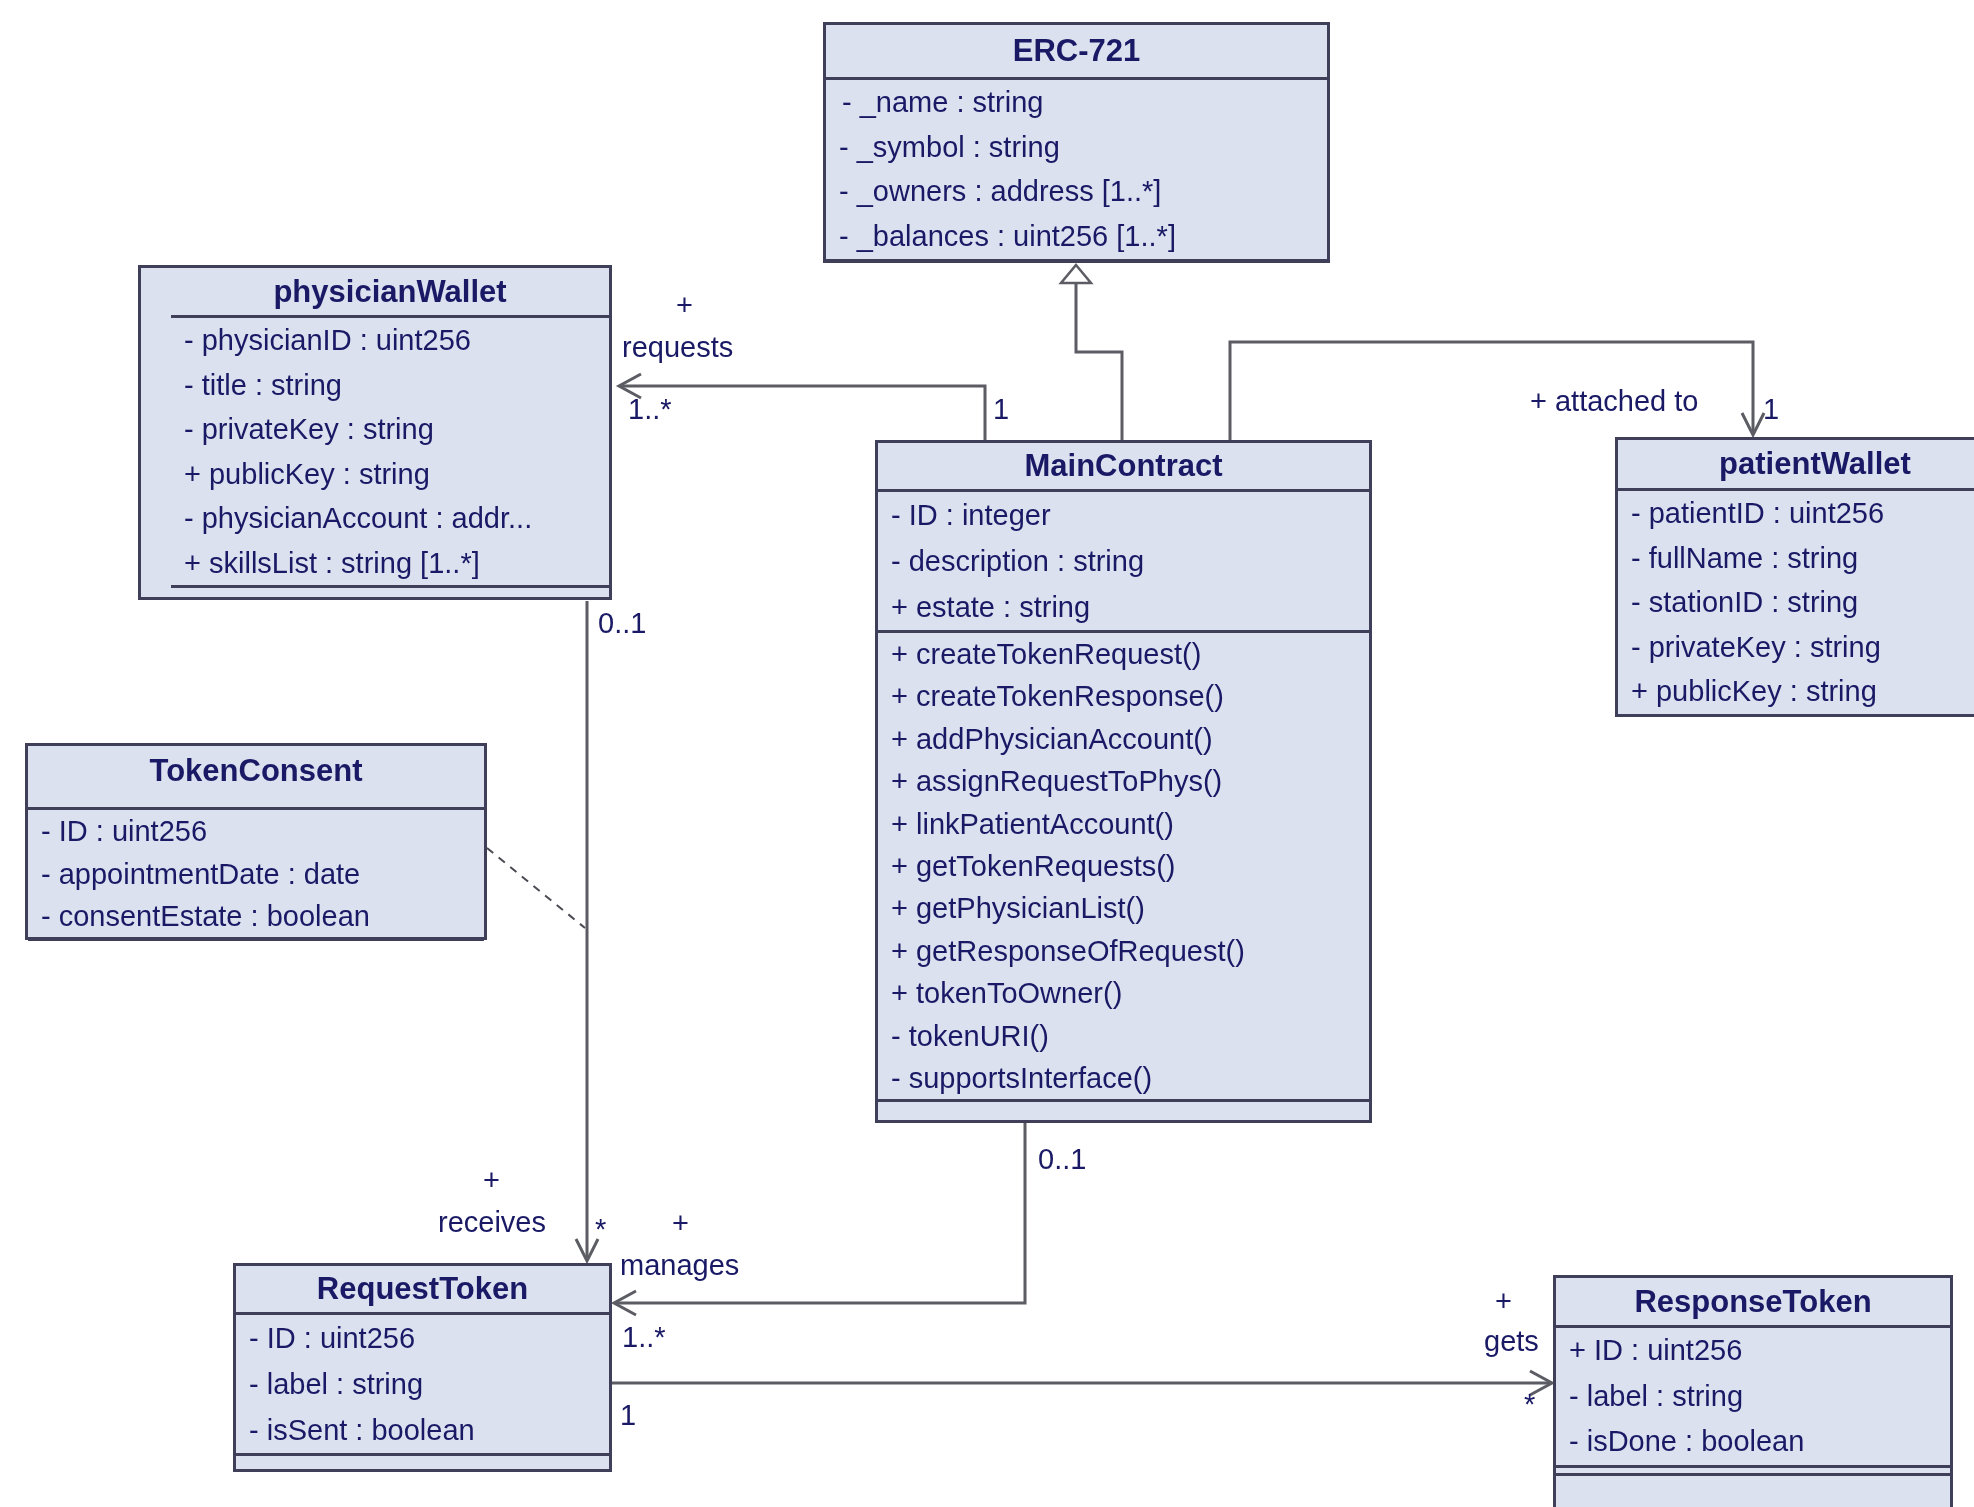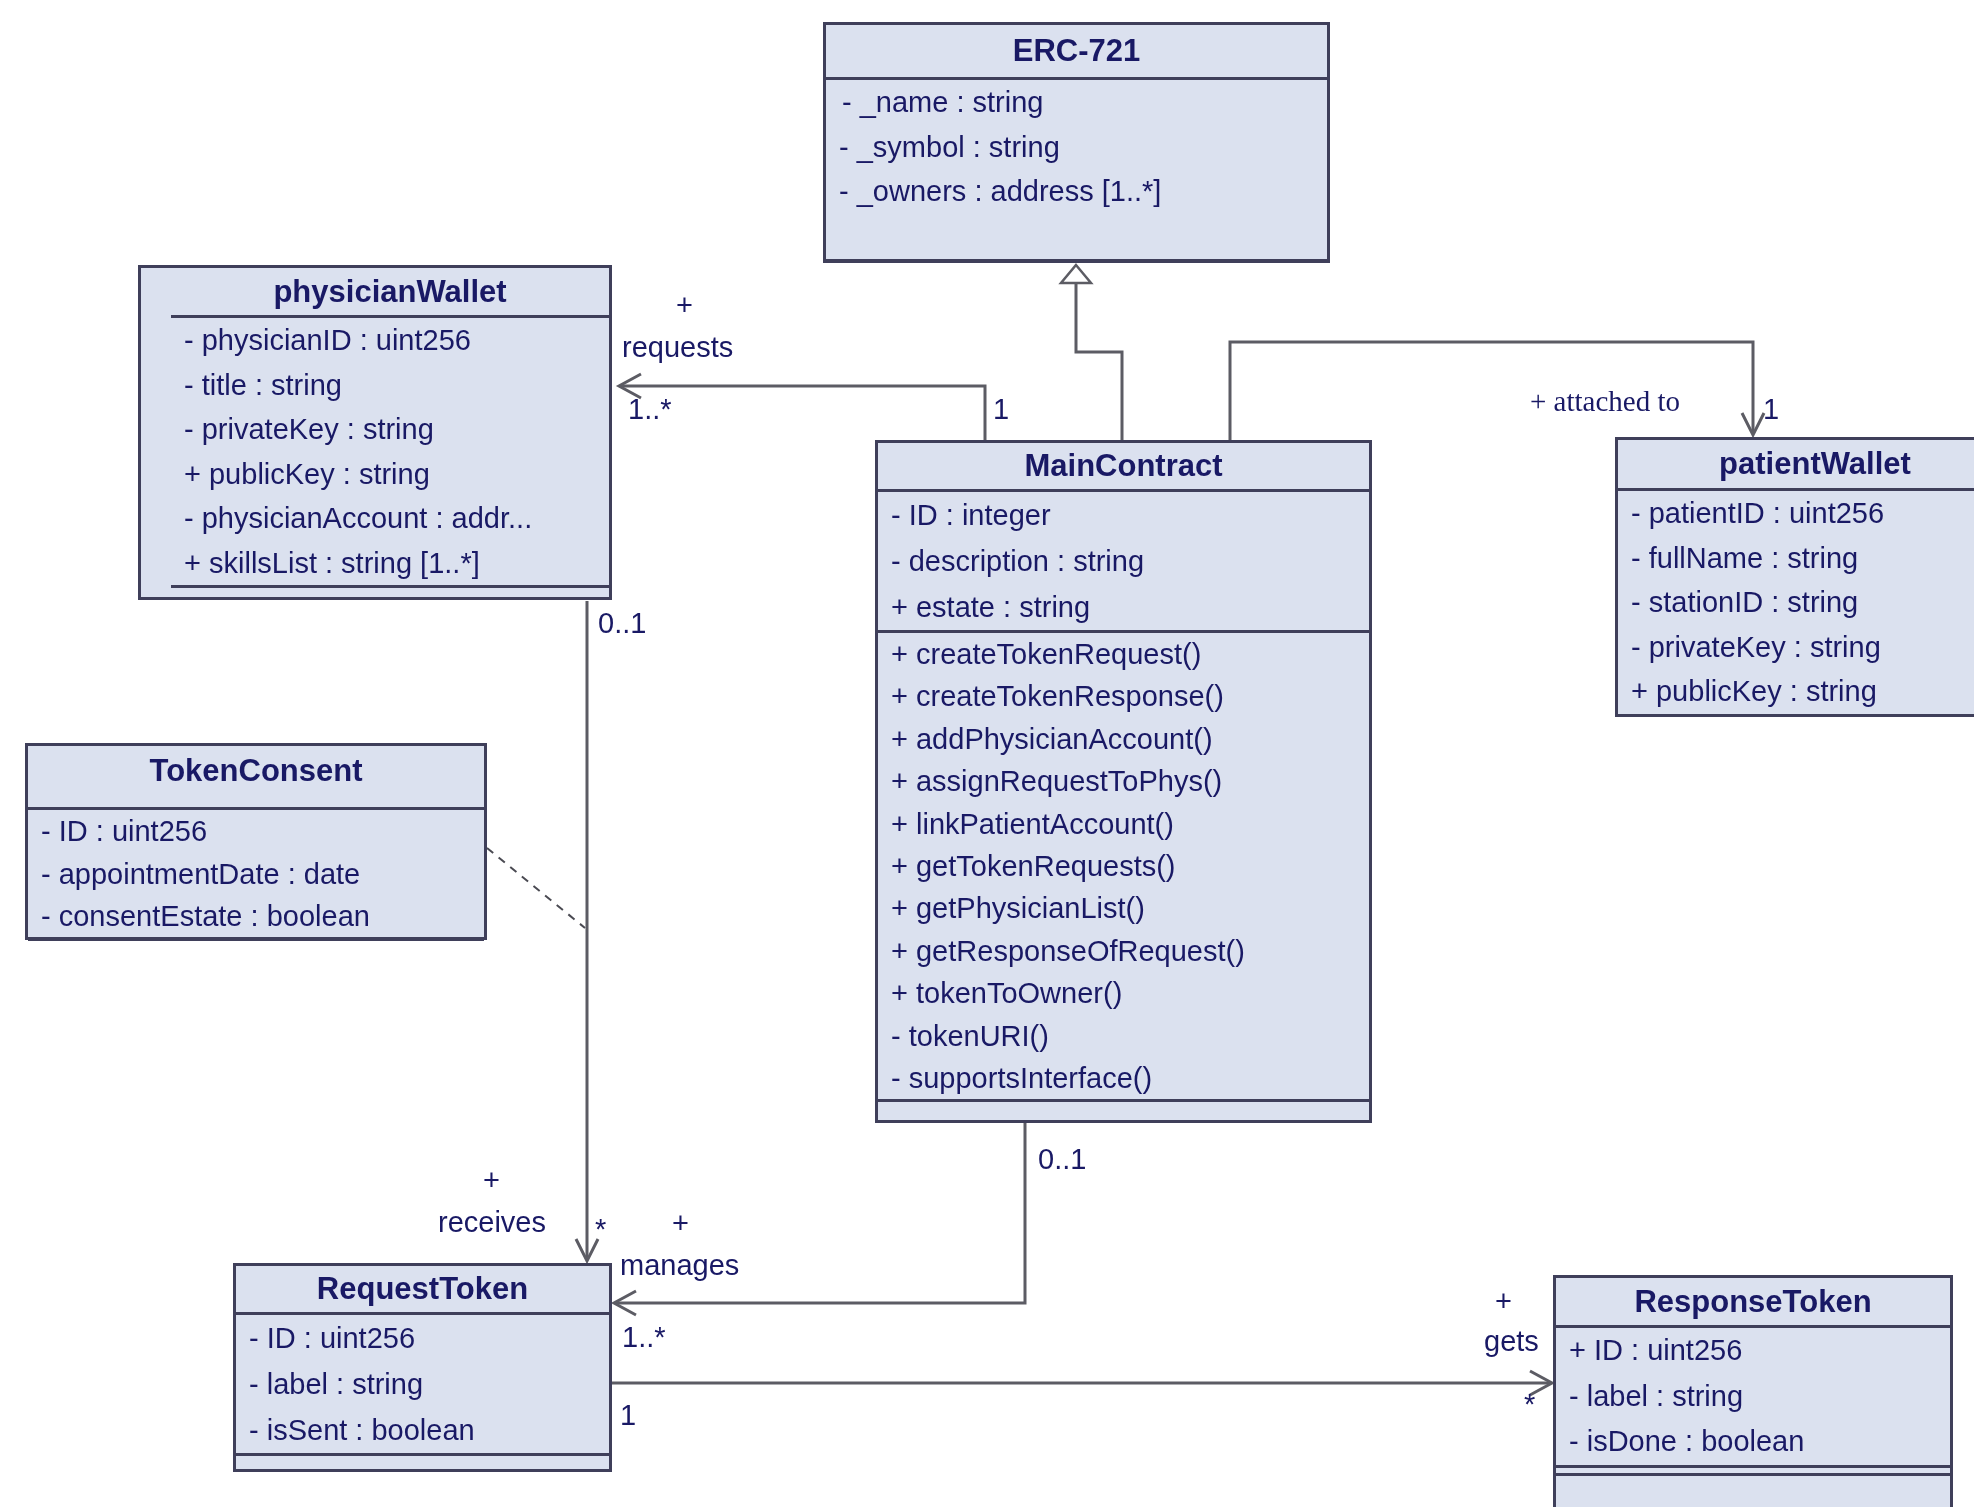--- a/index.html
+++ b/index.html
@@ -63,20 +63,21 @@
       <path d="M487 848 L585 928" stroke-dasharray="8 7"></path>
     </g>
   </svg>
 
   <div class="uml-class" style="left:823px;top:22px;width:507px;height:241px;border-bottom-width:4px;">
     <div class="title" style="height:55px;line-height:52px;">ERC-721</div>
     <div class="rows">
       <div class="row" style="line-height:44.7px;padding-left:16px;">- _name : string</div>
       <div class="row" style="line-height:44.7px;">- _symbol : string</div>
       <div class="row" style="line-height:44.7px;">- _owners : address [1..*]</div>
+      <div class="row" style="line-height:44.7px;">- _balances : uint256 [1..*]</div>
     </div>
   </div>
 
   <div class="uml-class" style="left:138px;top:265px;width:474px;height:335px;padding-left:30px;">
     <div class="title" style="height:50px;line-height:47px;">physicianWallet</div>
     <div class="rows">
       <div class="row" style="line-height:44.5px;">- physicianID : uint256</div>
       <div class="row" style="line-height:44.5px;">- title : string</div>
       <div class="row" style="line-height:44.5px;">- privateKey : string</div>
       <div class="row" style="line-height:44.5px;">+ publicKey : string</div>
@@ -149,21 +150,21 @@
     </div>
     <div class="strip" style="height:8px;"></div>
     <div class="strip" style="height:11px;"></div>
   </div>
 
   <div class="lbl" style="left:676px;top:288px;">+</div>
   <div class="lbl" style="left:622px;top:330px;">requests</div>
   <div class="lbl" style="left:628px;top:392px;">1..*</div>
   <div class="lbl" style="left:993px;top:392px;">1</div>
 
-  <div class="lbl" style="left:1530px;top:384px;font-family:Liberation Serif, serif;">+ attached to</div>
+  <div class="lbl" style="left:1530px;top:384px;">+ attached to</div>
   <div class="lbl" style="left:1763px;top:392px;">1</div>
 
   <div class="lbl" style="left:598px;top:606px;">0..1</div>
   <div class="lbl" style="left:483px;top:1163px;">+</div>
   <div class="lbl" style="left:438px;top:1205px;">receives</div>
   <div class="lbl" style="left:595px;top:1212px;">*</div>
 
   <div class="lbl" style="left:1038px;top:1142px;">0..1</div>
   <div class="lbl" style="left:672px;top:1206px;">+</div>
   <div class="lbl" style="left:620px;top:1248px;">manages</div>

